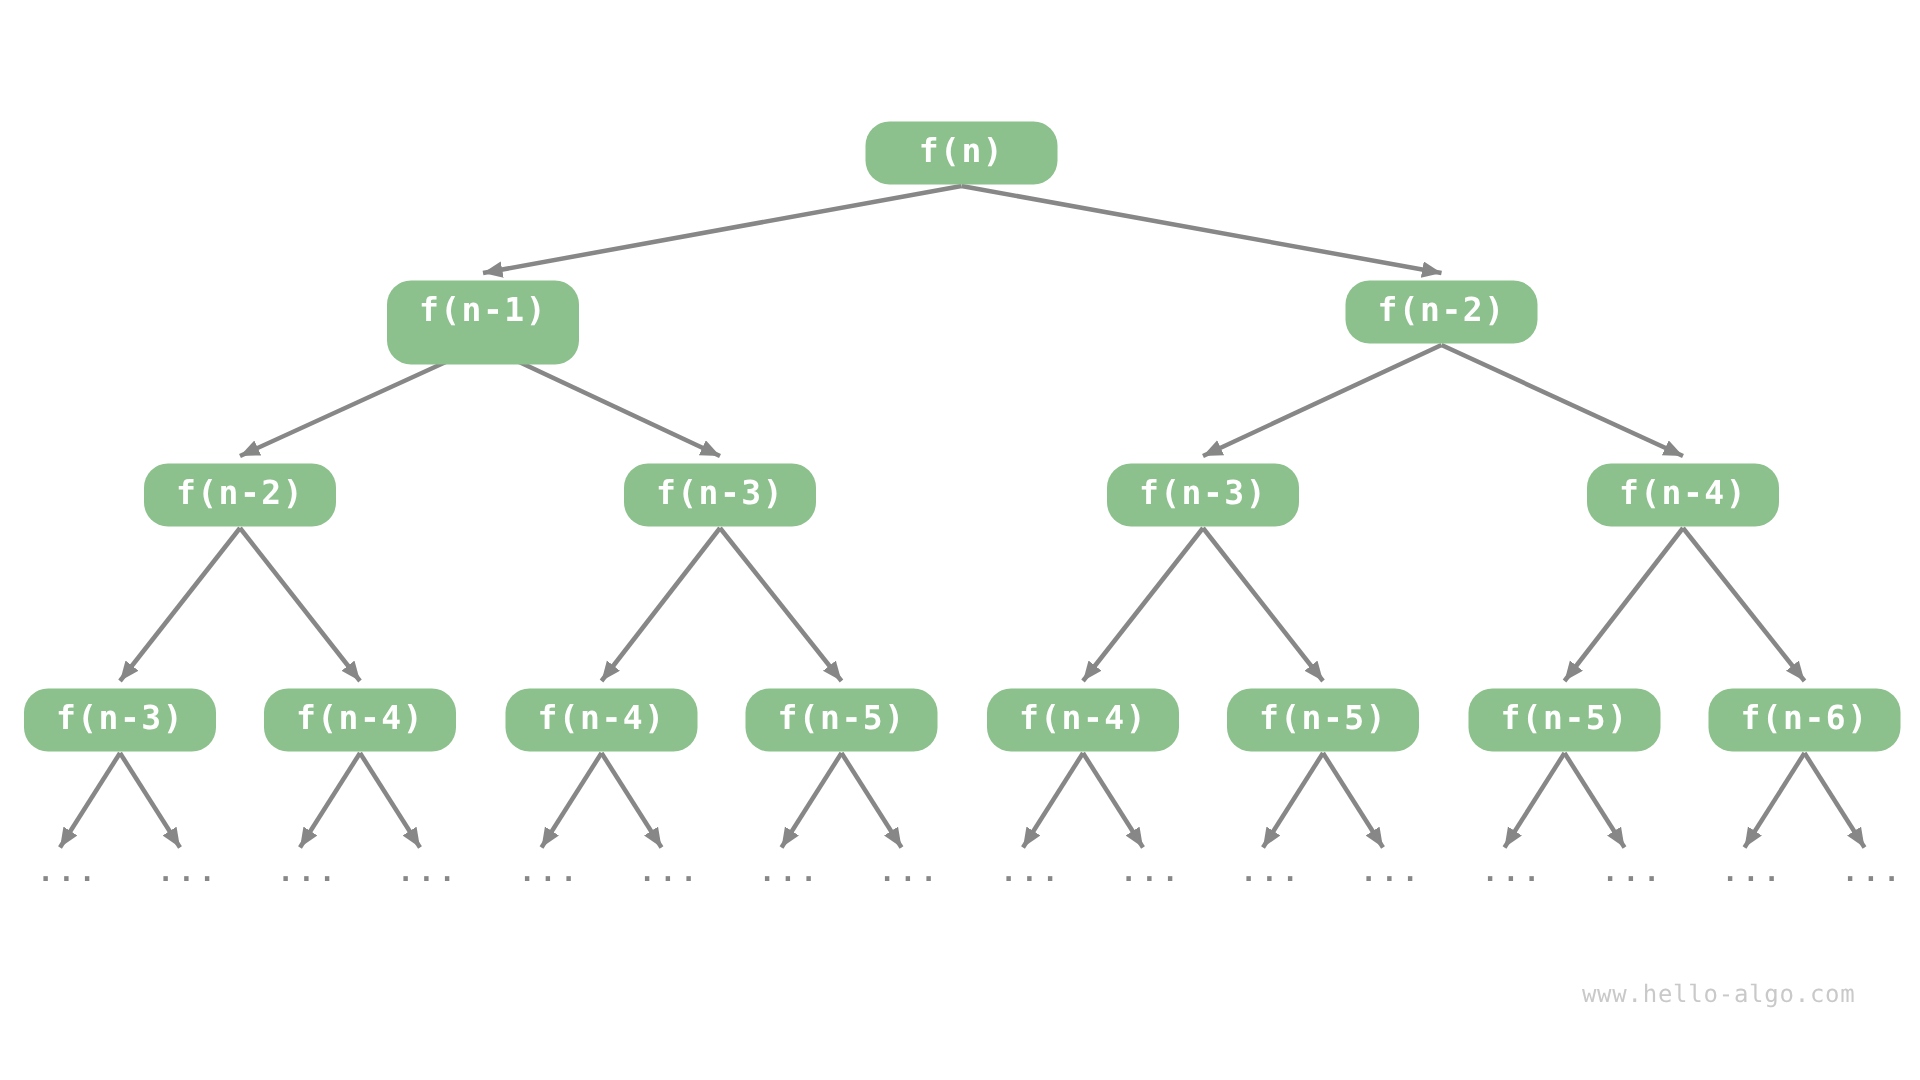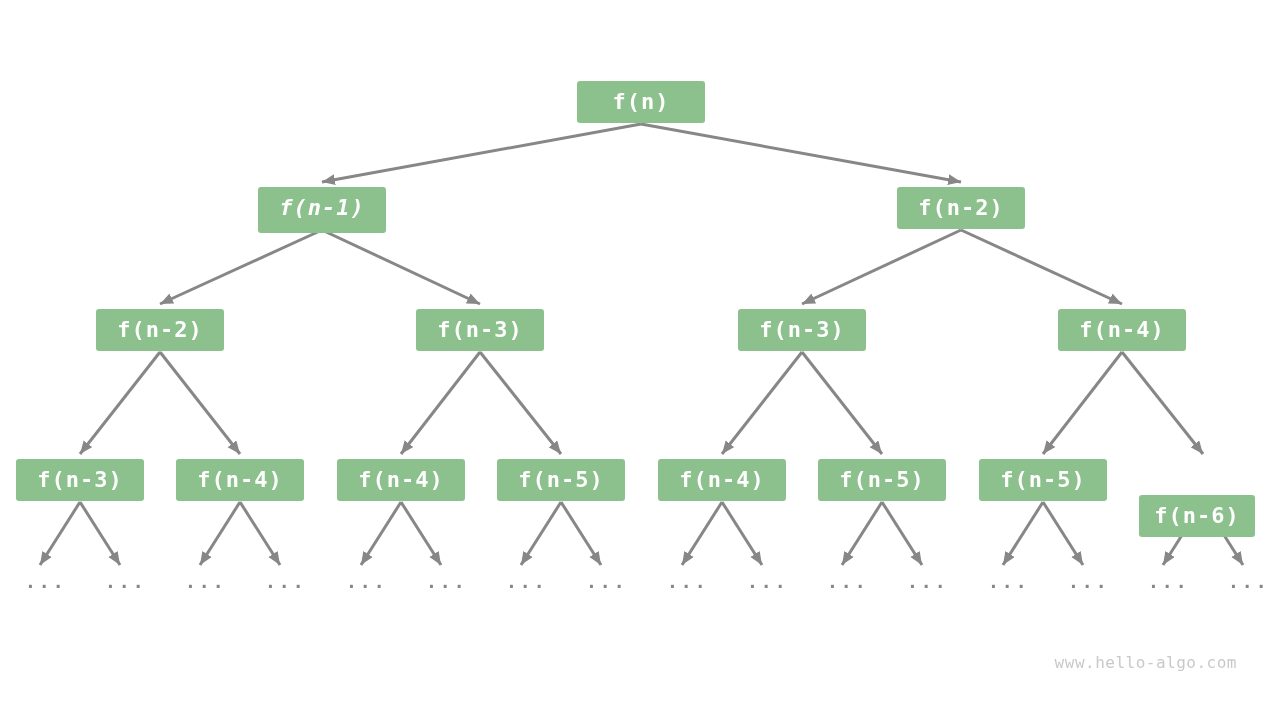--- a/index.html
+++ b/index.html
@@ -26,21 +26,21 @@
     stroke: var(--edge-color, #878787);
     stroke-width: 3;
   }
   .arrowhead {
     fill: var(--edge-color, #878787);
   }
   .node {
     position: absolute;
     background: var(--node-fill, #8cc08c);
     color: var(--node-text, #ffffff);
-    border-radius: 3px;
+    border-radius: 16px;
     font-size: 22px;
     font-weight: bold;
     text-align: center;
     letter-spacing: 1px;
     box-sizing: border-box;
     white-space: nowrap;
   }
   .ellipsis {
     position: absolute;
     color: var(--ellipsis-color, #878787);
@@ -97,34 +97,34 @@
         <line x1="882" y1="502" x2="842" y2="565" marker-end="url(#arrow)"></line>
         <line x1="882" y1="502" x2="922" y2="565" marker-end="url(#arrow)"></line>
         <line x1="1043" y1="502" x2="1003" y2="565" marker-end="url(#arrow)"></line>
         <line x1="1043" y1="502" x2="1083" y2="565" marker-end="url(#arrow)"></line>
         <line x1="1203" y1="502" x2="1163" y2="565" marker-end="url(#arrow)"></line>
         <line x1="1203" y1="502" x2="1243" y2="565" marker-end="url(#arrow)"></line>
       </g>
   </svg>
   <div>
       <div class="node" style="left: 577px; top: 81px; width: 128px; height: 42px; line-height: 42px;">f(n)</div>
-      <div class="node" style="left: 258px; top: 187px; width: 128px; height: 46px; line-height: 42px; font-style: italic;">f(n-1)</div>
+      <div class="node" style="left: 258px; top: 187px; width: 128px; height: 56px; line-height: 42px;">f(n-1)</div>
       <div class="node" style="left: 897px; top: 187px; width: 128px; height: 42px; line-height: 42px;">f(n-2)</div>
       <div class="node" style="left: 96px; top: 309px; width: 128px; height: 42px; line-height: 42px;">f(n-2)</div>
       <div class="node" style="left: 416px; top: 309px; width: 128px; height: 42px; line-height: 42px;">f(n-3)</div>
       <div class="node" style="left: 738px; top: 309px; width: 128px; height: 42px; line-height: 42px;">f(n-3)</div>
       <div class="node" style="left: 1058px; top: 309px; width: 128px; height: 42px; line-height: 42px;">f(n-4)</div>
       <div class="node" style="left: 16px; top: 459px; width: 128px; height: 42px; line-height: 42px;">f(n-3)</div>
       <div class="node" style="left: 176px; top: 459px; width: 128px; height: 42px; line-height: 42px;">f(n-4)</div>
       <div class="node" style="left: 337px; top: 459px; width: 128px; height: 42px; line-height: 42px;">f(n-4)</div>
       <div class="node" style="left: 497px; top: 459px; width: 128px; height: 42px; line-height: 42px;">f(n-5)</div>
       <div class="node" style="left: 658px; top: 459px; width: 128px; height: 42px; line-height: 42px;">f(n-4)</div>
       <div class="node" style="left: 818px; top: 459px; width: 128px; height: 42px; line-height: 42px;">f(n-5)</div>
       <div class="node" style="left: 979px; top: 459px; width: 128px; height: 42px; line-height: 42px;">f(n-5)</div>
-      <div class="node" style="left: 1139px; top: 459px; width: 116px; height: 42px; line-height: 42px; margin-top: 36px;">f(n-6)</div>
+      <div class="node" style="left: 1139px; top: 459px; width: 128px; height: 42px; line-height: 42px;">f(n-6)</div>
       <div class="ellipsis" style="left: 25px; top: 571px; width: 30px;">...</div>
       <div class="ellipsis" style="left: 105px; top: 571px; width: 30px;">...</div>
       <div class="ellipsis" style="left: 185px; top: 571px; width: 30px;">...</div>
       <div class="ellipsis" style="left: 265px; top: 571px; width: 30px;">...</div>
       <div class="ellipsis" style="left: 346px; top: 571px; width: 30px;">...</div>
       <div class="ellipsis" style="left: 426px; top: 571px; width: 30px;">...</div>
       <div class="ellipsis" style="left: 506px; top: 571px; width: 30px;">...</div>
       <div class="ellipsis" style="left: 586px; top: 571px; width: 30px;">...</div>
       <div class="ellipsis" style="left: 667px; top: 571px; width: 30px;">...</div>
       <div class="ellipsis" style="left: 747px; top: 571px; width: 30px;">...</div>

